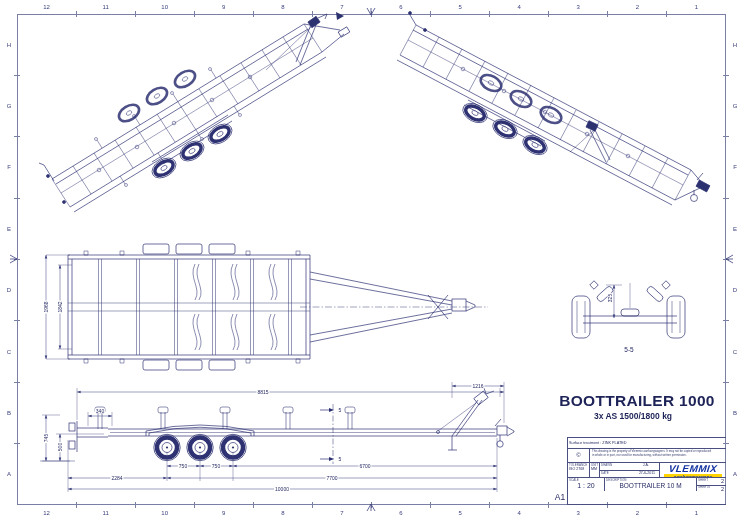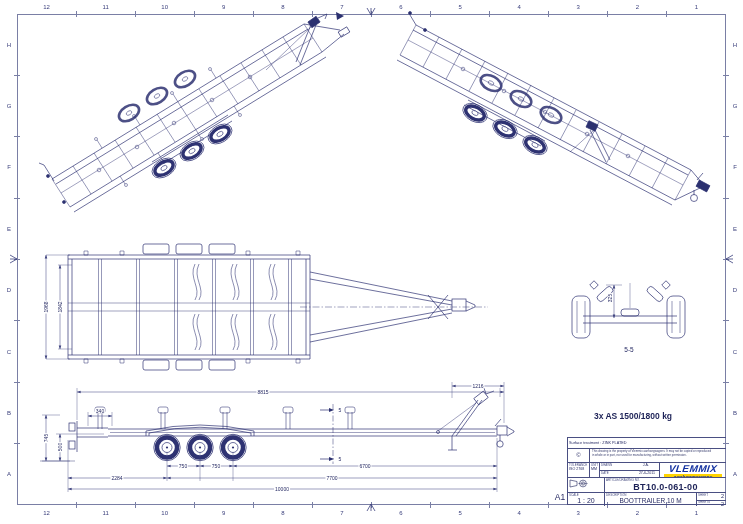--- a/index.html
+++ b/index.html
@@ -417,20 +417,21 @@
   <span class="lbl" style="left:365px;top:466px;">6700</span>
   <span class="lbl" style="left:332px;top:478px;">7700</span>
   <span class="lbl" style="left:282px;top:489px;">10000</span>
   <span class="lbl" style="left:340px;top:410px;">5</span>
   <span class="lbl" style="left:340px;top:459px;">5</span>
   <span class="vlbl" style="left:46px;top:307px;">1968</span>
   <span class="vlbl" style="left:60px;top:307px;">1842</span>
   <span class="vlbl" style="left:610px;top:298px;">325</span>
   <span class="seclbl" style="left:629px;top:349px;">5-5</span>
 
+  <div class="bigtitle" style="left:637px;top:401px;">BOOTTRAILER 1000</div>
   <div class="subtitle" style="left:633px;top:416px;">3x AS 1500/1800 kg</div>
 
   <div id="tb">
     <div class="row" style="height:10px;">
       <div class="cell" style="flex:1;">
         <span class="fieldval" style="font-size:3.8px;line-height:10px;">Surface treatment : ZINK PLATED</span>
       </div>
     </div>
     <div class="row" style="height:14px;">
       <div class="cell" style="width:21px;text-align:center;">
@@ -462,36 +463,20 @@
           <span class="fieldval" style="font-size:3.6px;padding-right:4px;">27-6-2011</span>
         </div>
       </div>
       <div class="cell" style="flex:1;padding-top:1px;">
         <div class="brand">VLEMMIX</div>
         <div class="brandbar">
           <span class="brandsub">aanhangwagens</span>
         </div>
       </div>
     </div>
-    <div class="row" style="height:15px;">
-      <div class="cell" style="width:36px;display:flex;align-items:center;justify-content:center;">
-        <svg width="22" height="11" viewBox="0 0 22 11">
-          <g stroke="#3c4170" stroke-width=".7" fill="none">
-            <path d="M2 2L9 3.5V7.5L2 9z"></path>
-            <circle cx="15" cy="5.5" r="3.4"></circle>
-              <circle cx="15" cy="5.5" r="1.6"></circle>
-            <path stroke-dasharray="2 1" d="M10.5 5.5H20"></path>
-          </g>
-        </svg>
-      </div>
-      <div class="cell" style="flex:1;">
-        <span class="fieldlbl">ARTICLE/DRAWING NO.</span>
-        <div class="artno">BT10.0-061-00</div>
-      </div>
-    </div>
     <div class="row" style="height:14px;">
       <div class="cell" style="width:36px;">
         <span class="fieldlbl">SCALE</span>
         <div style="font-size:7px;text-align:center;">1 : 20</div>
       </div>
       <div class="cell" style="flex:1;">
         <span class="fieldlbl">DESCRIPTION</span>
         <div style="font-size:6.5px;text-align:center;">BOOTTRAILER 10 M</div>
       </div>
       <div class="cell" style="width:30px;">

